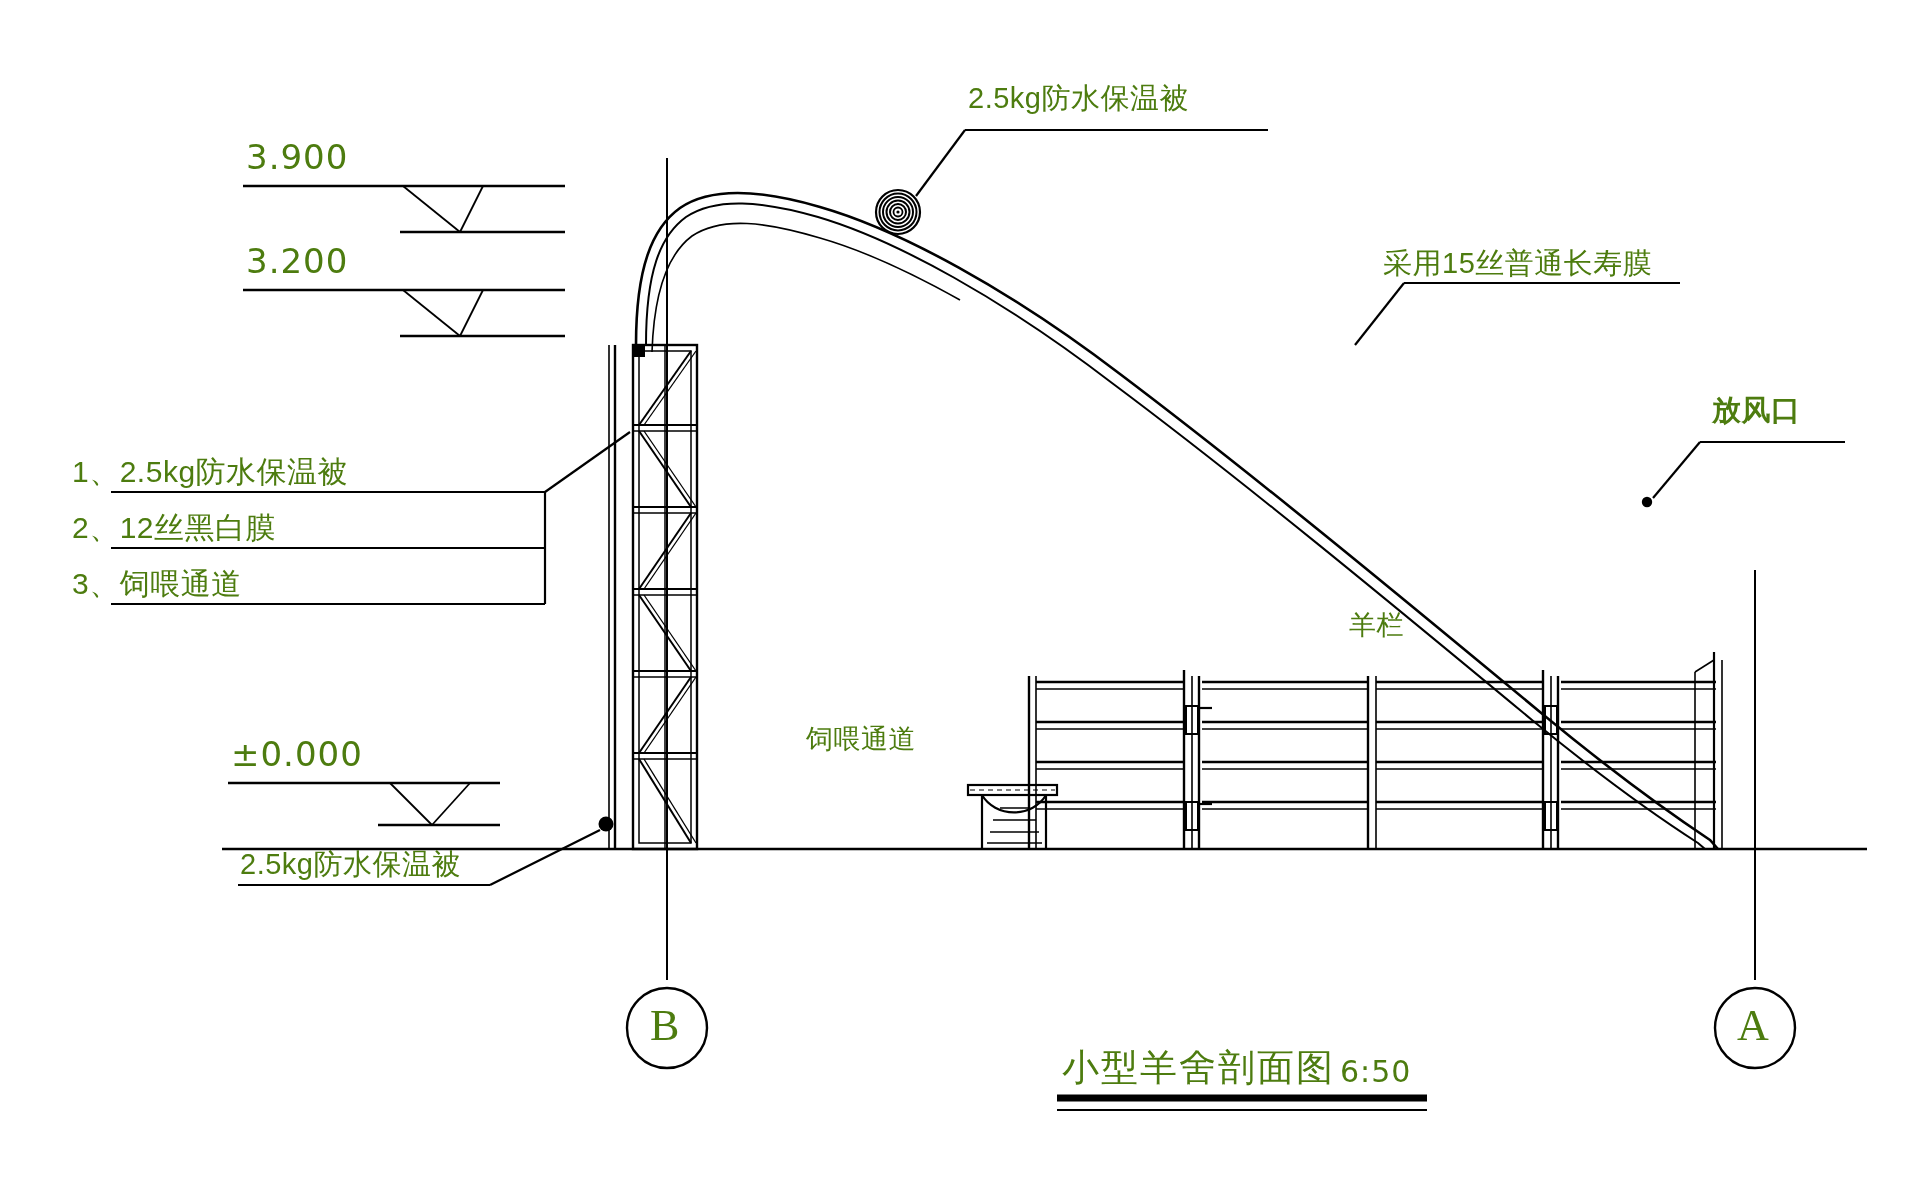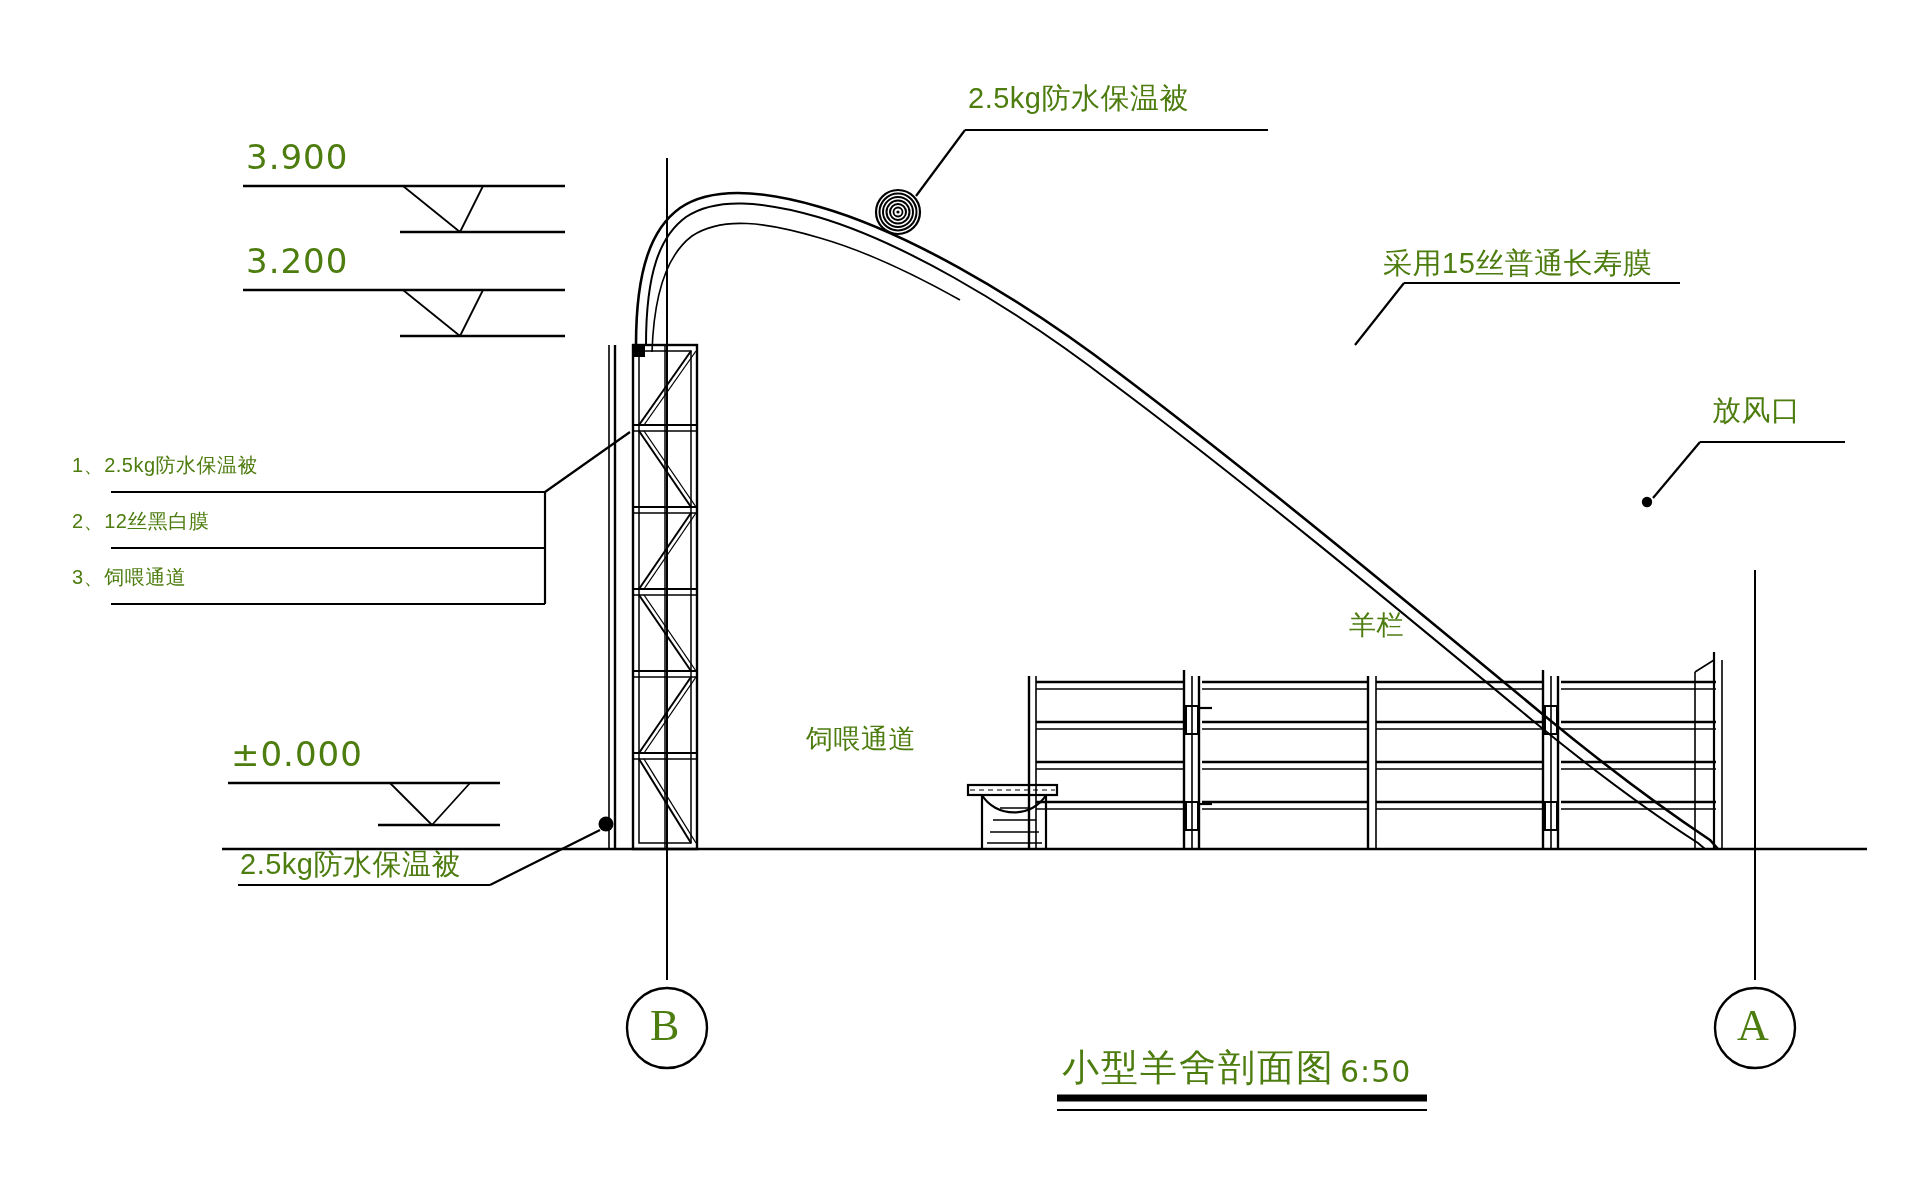--- a/index.html
+++ b/index.html
@@ -34,21 +34,21 @@
     white-space: nowrap;
     color: #4d7c0f;
     font-family: "Liberation Sans", "DejaVu Sans", sans-serif;
     letter-spacing: 0.5px;
   }
   .num {
     font-family: "DejaVu Sans", "Liberation Sans", sans-serif;
     letter-spacing: 1px;
   }
   .lev-text { font-size: 34px; }
-  .legend-text { font-size: 20px; }
+  .legend-text { font-size: 30px; }
   .ann-text { font-size: 29px; }
   .room-text { font-size: 27px; }
   .title-text { font-size: 37px; letter-spacing: 2px; }
   .scale-text { font-size: 30px; letter-spacing: 1px; }
   .bubble-text {
     font-size: 44px;
     font-family: "Liberation Serif", "DejaVu Serif", serif;
     letter-spacing: 0px;
   }
 </style>
@@ -320,21 +320,21 @@
   </div>
 
   <div class="lbl legend-text" style="left:72px; top:564px;">
     <span>3、</span><span>饲喂通道</span>
   </div>
 
   <div class="lbl ann-text" style="left:968px; top:79px;">2.5kg防水保温被</div>
 
   <div class="lbl ann-text" style="left:1383px; top:244px;">采用15丝普通长寿膜</div>
 
-  <div class="lbl ann-text" style="left:1712px; top:391px;">放风口</div>
+  <div class="lbl ann-text" style="left:1712px; top:391px;font-weight:bold;">放风口</div>
 
   <div class="lbl ann-text" style="left:240px; top:845px;">2.5kg防水保温被</div>
 
   <div class="lbl room-text" style="left:806px; top:721px;">饲喂通道</div>
 
   <div class="lbl room-text" style="left:1349px; top:607px;">羊栏</div>
 
   <div class="lbl bubble-text" style="left:650px; top:1000px;">B</div>
 
   <div class="lbl bubble-text" style="left:1737px; top:1000px;">A</div>

